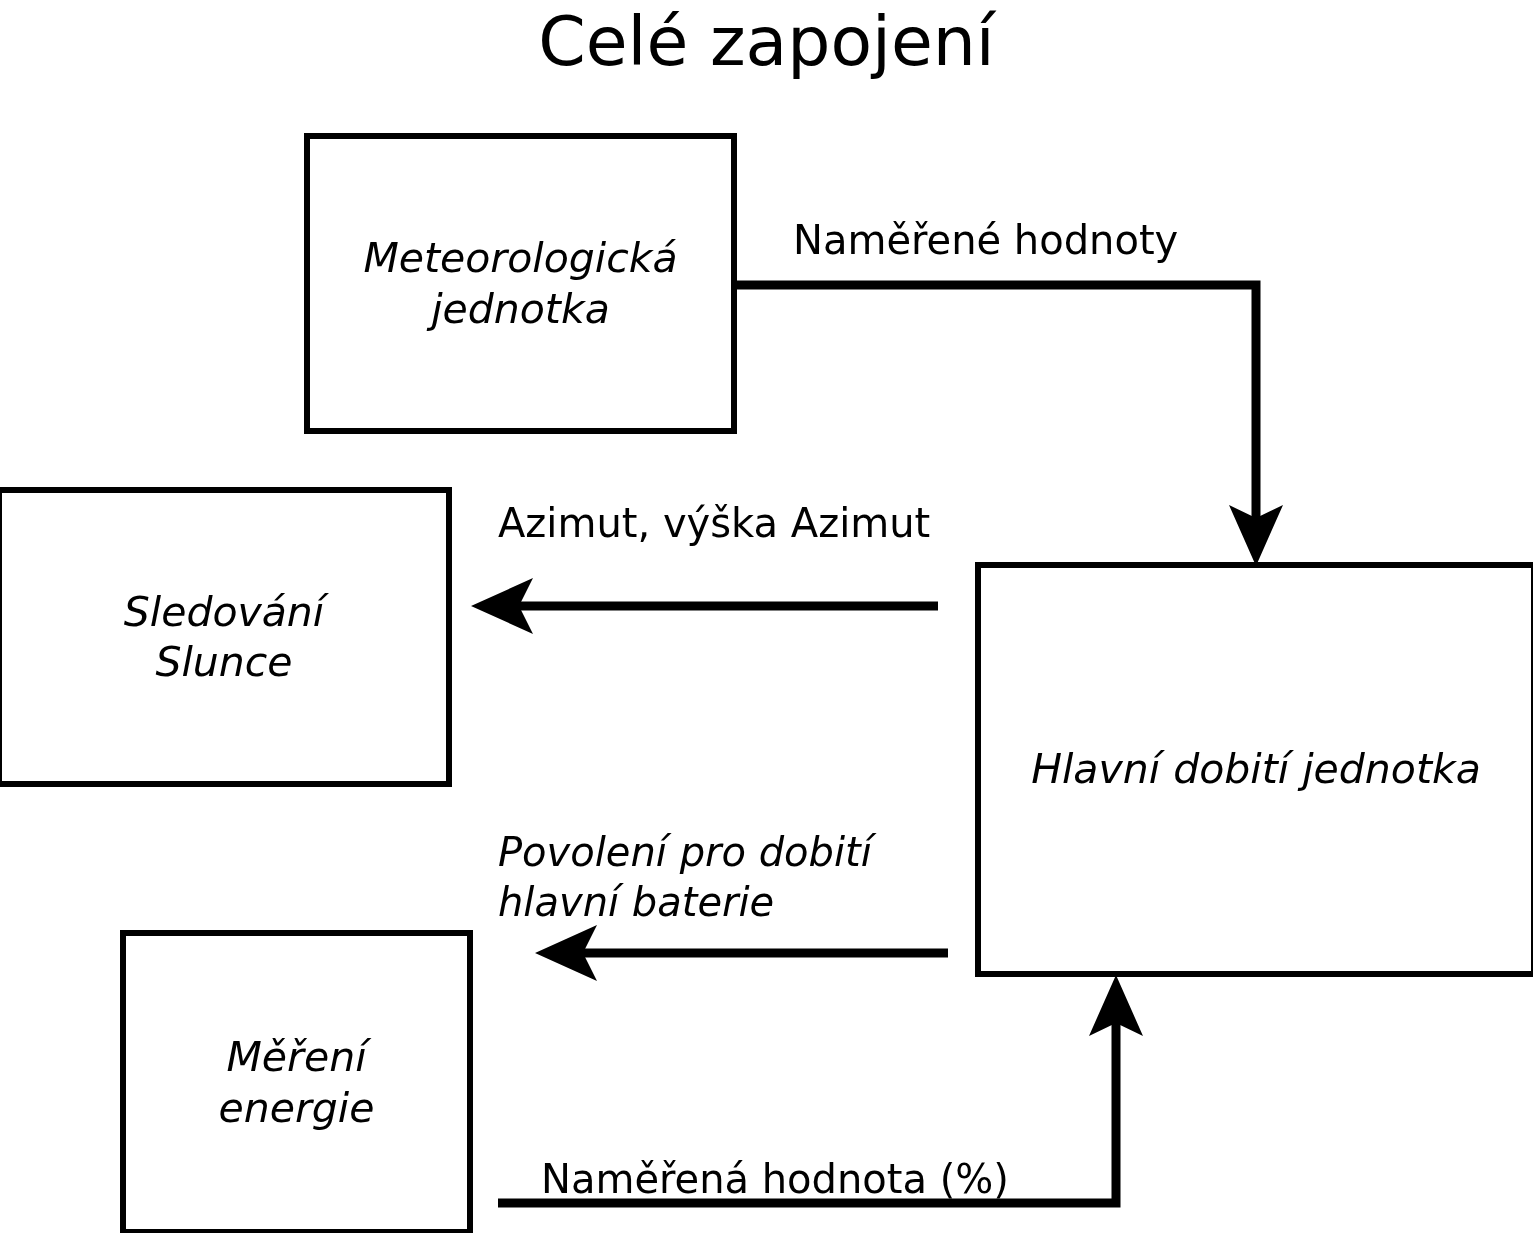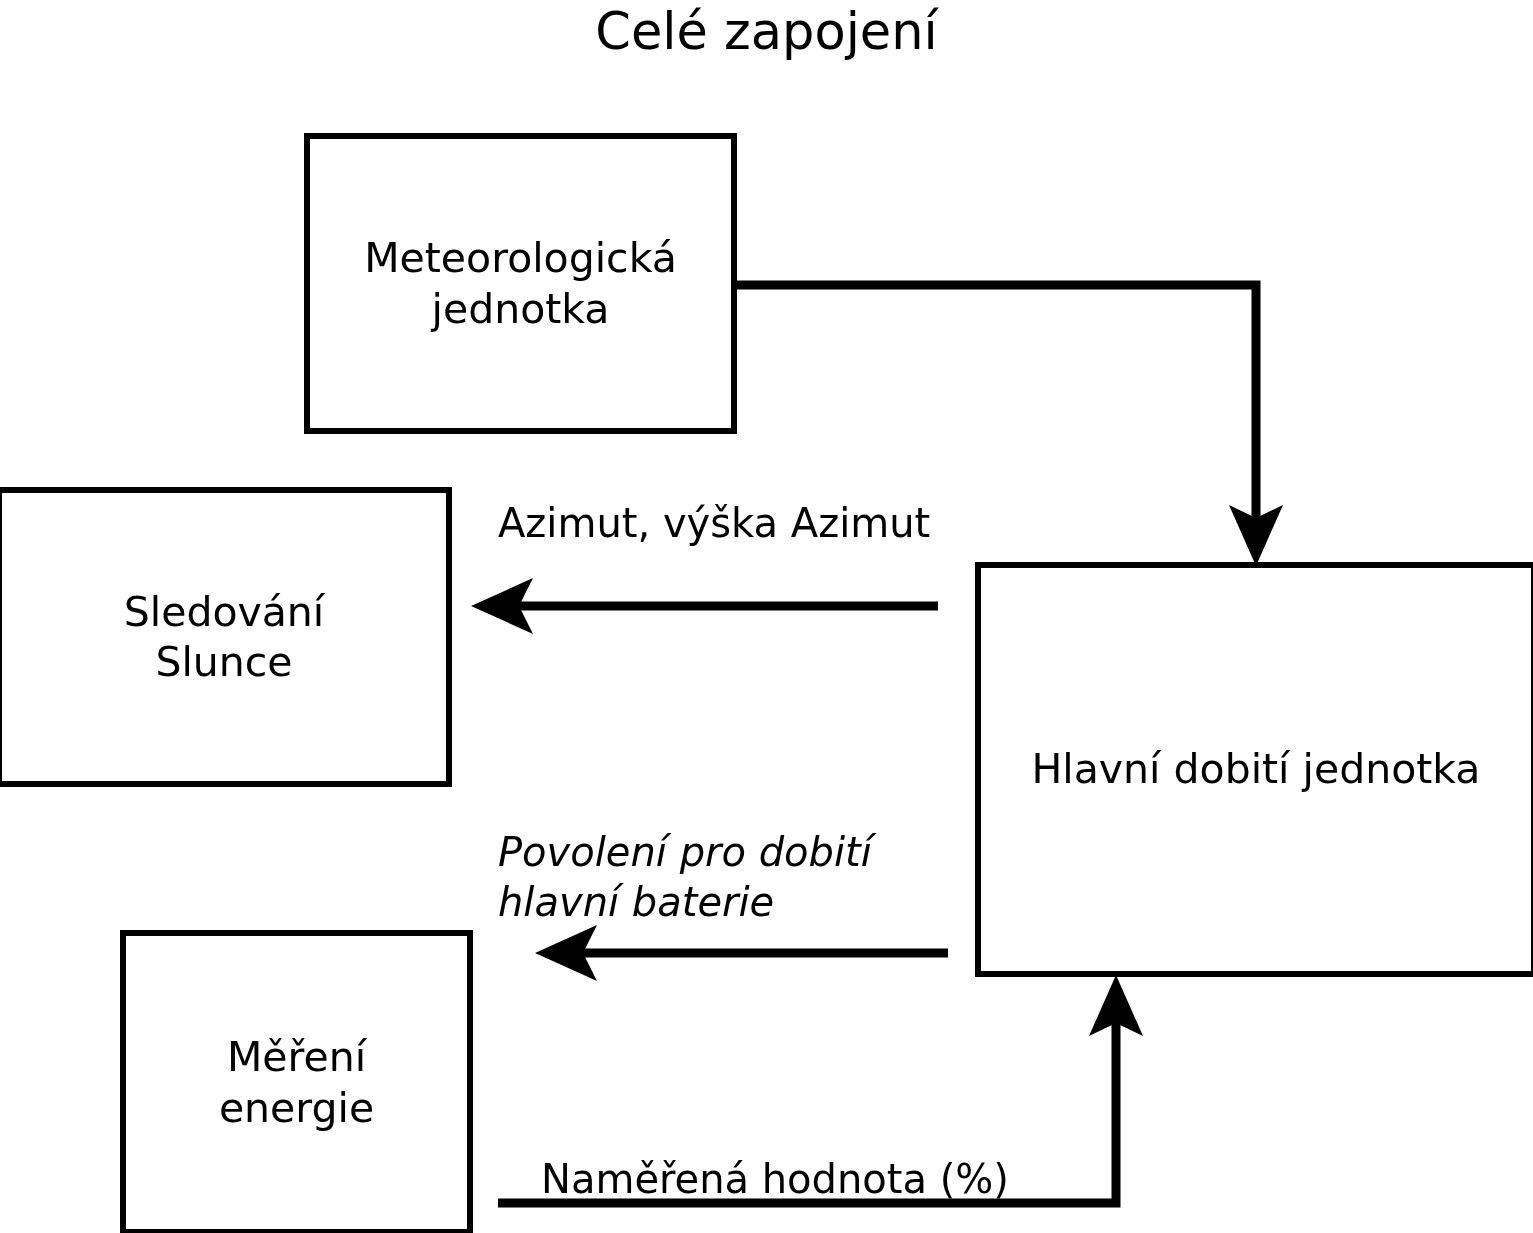--- a/index.html
+++ b/index.html
@@ -31,35 +31,36 @@
     align-items: center;
     justify-content: center;
     text-align: center;
   }
   .node-label {
     font-size: 41px;
     line-height: 1.22;
     color: #000000;
     white-space: pre-line;
     letter-spacing: 0px;
+    font-style: italic;
   }
   .edge-label {
     position: absolute;
     font-size: 40px;
     line-height: 1.25;
     color: #000000;
     white-space: pre-line;
   }
   #page-title {
     position: absolute;
     left: 0;
     top: 2px;
     width: 1533px;
     text-align: center;
-    font-size: 51px;
+    font-size: 68px;
     color: #000000;
     letter-spacing: 0px;
   }
 </style>
 </head>
 <body>
 
 <div id="canvas">
 
   <div id="page-title">Celé zapojení</div>
@@ -99,20 +100,21 @@
 
   <div class="node-box" style="left:975px; top:562px; width:562px; height:415px;">
     <span class="node-label">Hlavní dobití jednotka</span>
   </div>
 
   <div class="node-box" style="left:120px; top:930px; width:353px; height:305px;">
     <span class="node-label">Měření
 energie</span>
   </div>
 
+  <div class="edge-label" style="left:793px; top:215px;">Naměřené hodnoty</div>
 
   <div class="edge-label" style="left:498px; top:498px;">Azimut, výška Azimut</div>
 
   <div class="edge-label" style="left:498px; top:827px;font-style:italic;">Povolení pro dobití
 hlavní baterie</div>
 
   <div class="edge-label" style="left:541px; top:1140px;margin-top:14px;">Naměřená hodnota (%)</div>
 
 </div>
 

